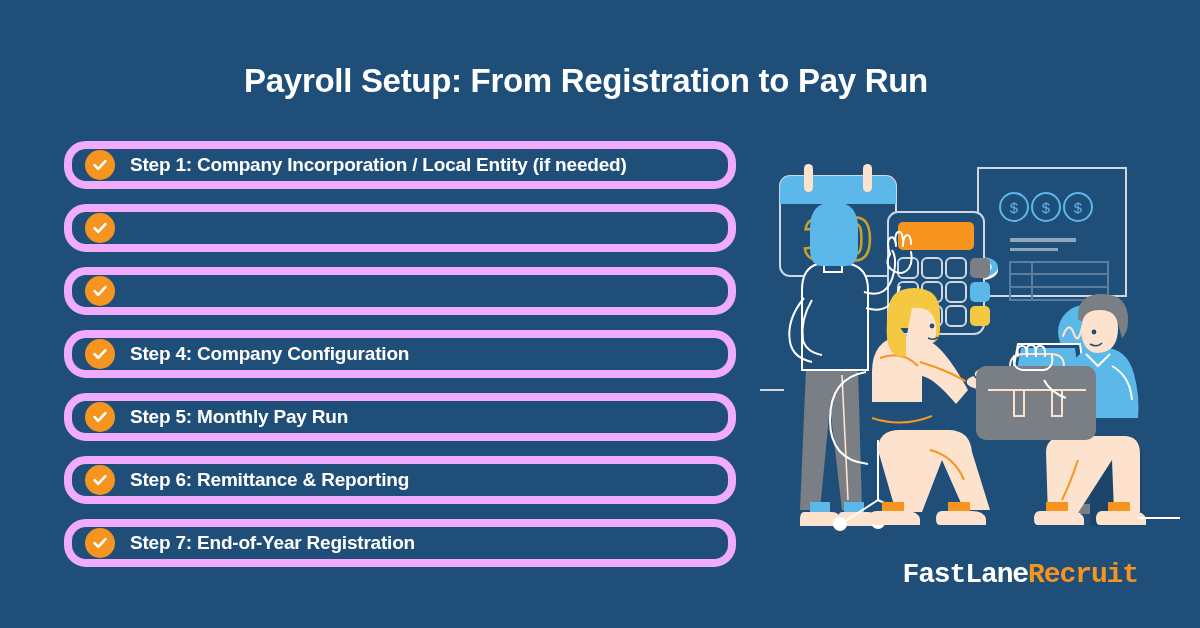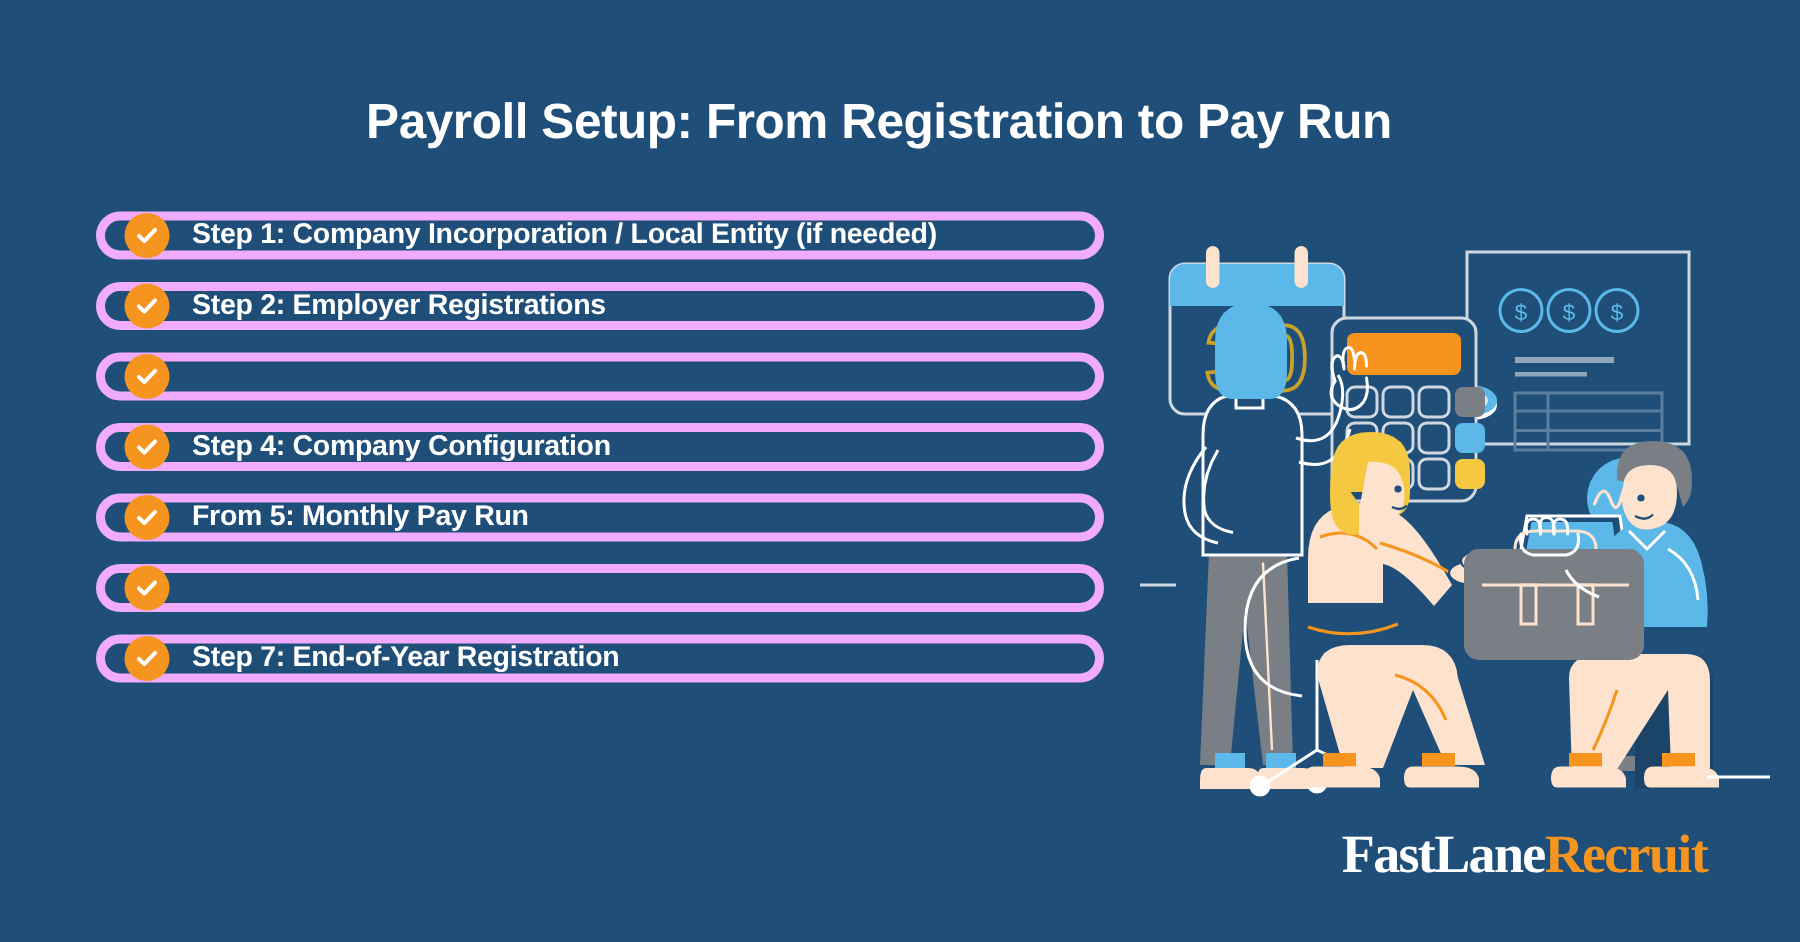--- a/index.html
+++ b/index.html
@@ -40,22 +40,22 @@
   #steps-list {
     position: absolute;
     left: 64px;
     top: 141px;
     width: 672px;
   }
   .step-row {
     position: relative;
     box-sizing: border-box;
     width: 672px;
-    height: 32px;
-    border: 6px solid #f0abfc;
+    height: 48px;
+    border: 8px solid #f0abfc;
     border-radius: 22px;
     margin-bottom: 15px;
     display: flex;
     align-items: center;
     padding-left: 13px;
     background: transparent;
   }
   .step-badge {
     flex: 0 0 auto;
     width: 30px;
@@ -84,25 +84,25 @@
     top: 150px;
     width: 420px;
     height: 400px;
   }
 
   
   #brand-logo {
     position: absolute;
     right: 62px;
     bottom: 38px;
-    font-size: 36px;
+    font-size: 28px;
     font-weight: 700;
     letter-spacing: -1.1px;
     white-space: nowrap;
-    font-family: Liberation Serif, serif;
+    font-family: Liberation Mono, monospace;
   }
   #brand-logo .brand-primary { color: #ffffff; }
   #brand-logo .brand-accent  { color: #f5951f; }
 </style>
 </head>
 <body>
 
 <div id="canvas">
 
   <div id="page-title">Payroll Setup: From Registration to Pay Run</div>
@@ -117,21 +117,20 @@
       </span>
       <span class="step-label">Step 1: Company Incorporation / Local Entity (if needed)</span>
     </div>
 
     <div class="step-row">
       <span class="step-badge">
         <svg width="18" height="18" viewBox="0 0 18 18" aria-hidden="true">
           <path d="M3.6 9.2 L7.2 12.8 L14.4 5.2" fill="none" stroke="#ffffff" stroke-width="2.6" stroke-linecap="round" stroke-linejoin="round"></path>
         </svg>
       </span>
-      <span class="step-label">Step 2: Employer Registrations</span>
     </div>
 
     <div class="step-row">
       <span class="step-badge">
         <svg width="18" height="18" viewBox="0 0 18 18" aria-hidden="true">
           <path d="M3.6 9.2 L7.2 12.8 L14.4 5.2" fill="none" stroke="#ffffff" stroke-width="2.6" stroke-linecap="round" stroke-linejoin="round"></path>
         </svg>
       </span>
     </div>
 
@@ -143,29 +142,30 @@
       </span>
       <span class="step-label">Step 4: Company Configuration</span>
     </div>
 
     <div class="step-row">
       <span class="step-badge">
         <svg width="18" height="18" viewBox="0 0 18 18" aria-hidden="true">
           <path d="M3.6 9.2 L7.2 12.8 L14.4 5.2" fill="none" stroke="#ffffff" stroke-width="2.6" stroke-linecap="round" stroke-linejoin="round"></path>
         </svg>
       </span>
-      <span class="step-label">From 5: Monthly Pay Run</span>
-    </div>
-
-    <div class="step-row">
-      <span class="step-badge">
-        <svg width="18" height="18" viewBox="0 0 18 18" aria-hidden="true">
-          <path d="M3.6 9.2 L7.2 12.8 L14.4 5.2" fill="none" stroke="#ffffff" stroke-width="2.6" stroke-linecap="round" stroke-linejoin="round"></path>
-        </svg>
-      </span>
+      <span class="step-label">Step 5: Monthly Pay Run</span>
+    </div>
+
+    <div class="step-row">
+      <span class="step-badge">
+        <svg width="18" height="18" viewBox="0 0 18 18" aria-hidden="true">
+          <path d="M3.6 9.2 L7.2 12.8 L14.4 5.2" fill="none" stroke="#ffffff" stroke-width="2.6" stroke-linecap="round" stroke-linejoin="round"></path>
+        </svg>
+      </span>
+      <span class="step-label">Step 6: Remittance &amp; Reporting</span>
     </div>
 
     <div class="step-row">
       <span class="step-badge">
         <svg width="18" height="18" viewBox="0 0 18 18" aria-hidden="true">
           <path d="M3.6 9.2 L7.2 12.8 L14.4 5.2" fill="none" stroke="#ffffff" stroke-width="2.6" stroke-linecap="round" stroke-linejoin="round"></path>
         </svg>
       </span>
       <span class="step-label">Step 7: End-of-Year Registration</span>
     </div>

